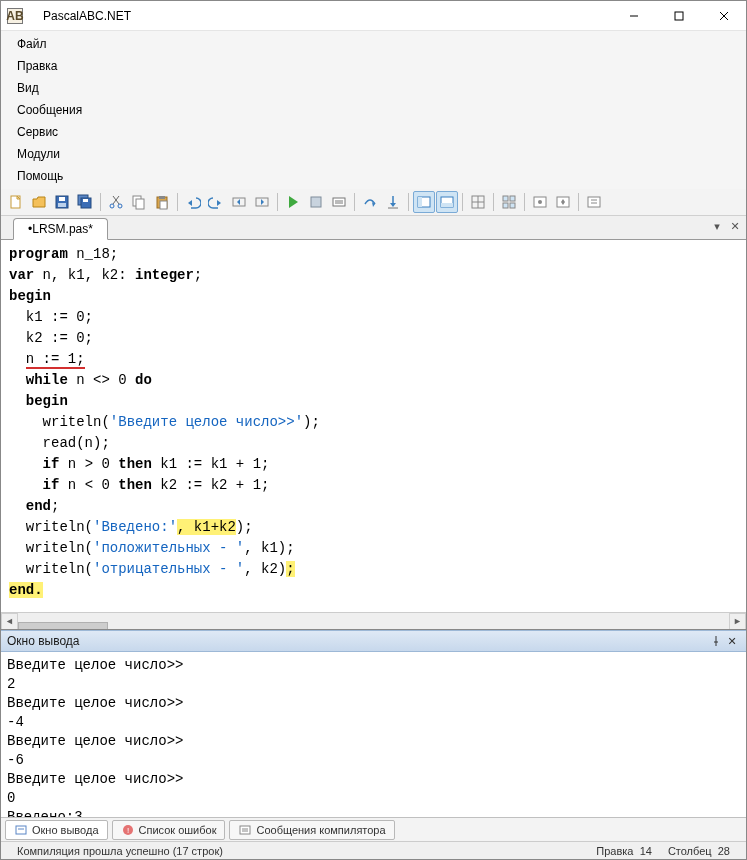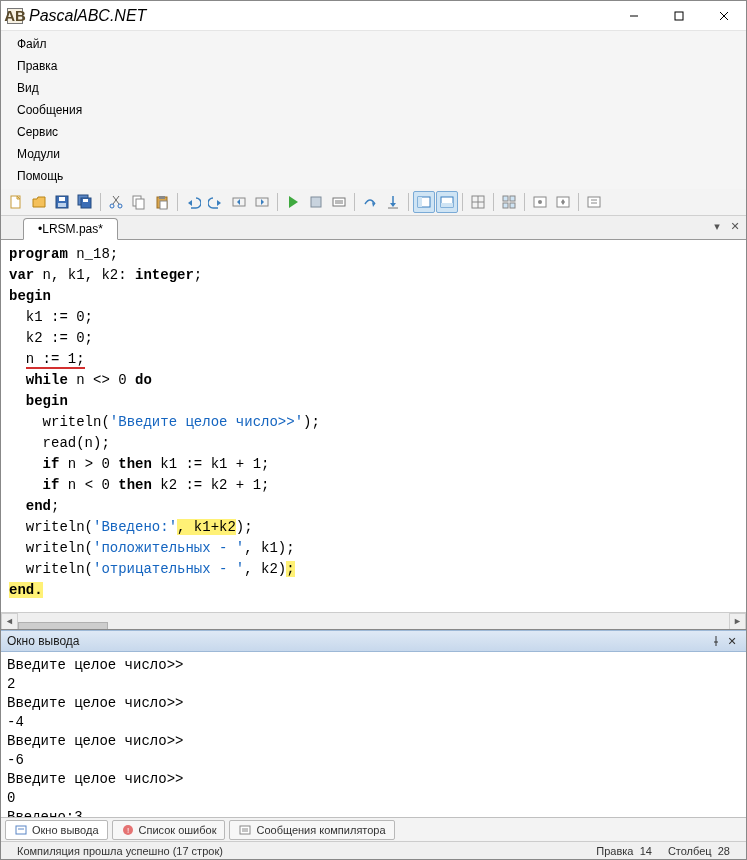--- a/index.html
+++ b/index.html
@@ -18,35 +18,34 @@
   .titlebar {
     height: 30px;
     background: #fff;
     display: flex;
     align-items: center;
     padding: 0 0 0 6px;
     border-bottom: 1px solid #e5e5e5;
   }
   .titlebar .app-icon {
     width: 16px; height: 16px;
-    margin-right: 6px;
+    margin-right: 20px;
     display: inline-flex;
     align-items: center;
     justify-content: center;
-    font-size: 15px;
+    font-size: 12px;
     border: 1px solid #777;
     background: #f7f1e3;
     color: #5a4a2a;
     font-weight: bold;
   }
   .titlebar .title {
     flex: 1;
-    font-size: 16px;
+    font-size: 12px;
     color: #000;
-    font-style: italic;
   }
   .titlebar .win-controls { display: flex; }
   .win-btn {
     width: 45px; height: 29px;
     display: flex; align-items: center; justify-content: center;
     font-size: 13px;
     color: #222;
     cursor: pointer;
   }
 
@@ -86,21 +85,21 @@
     margin: 0 3px;
   }
   .tb-btn.active { background: #cfe4f4; border: 1px solid #7aaad6; }
 
   
   .tabbar {
     display: flex;
     align-items: flex-end;
     background: #f0f0f0;
     border-bottom: 1px solid #999;
-    padding-left: 22px;
+    padding-left: 12px;
     position: relative;
     height: 24px;
   }
   .tab {
     padding: 3px 14px;
     background: #fff;
     border: 1px solid #999;
     border-bottom: 1px solid #fff;
     border-top-left-radius: 4px;
     border-top-right-radius: 4px;

